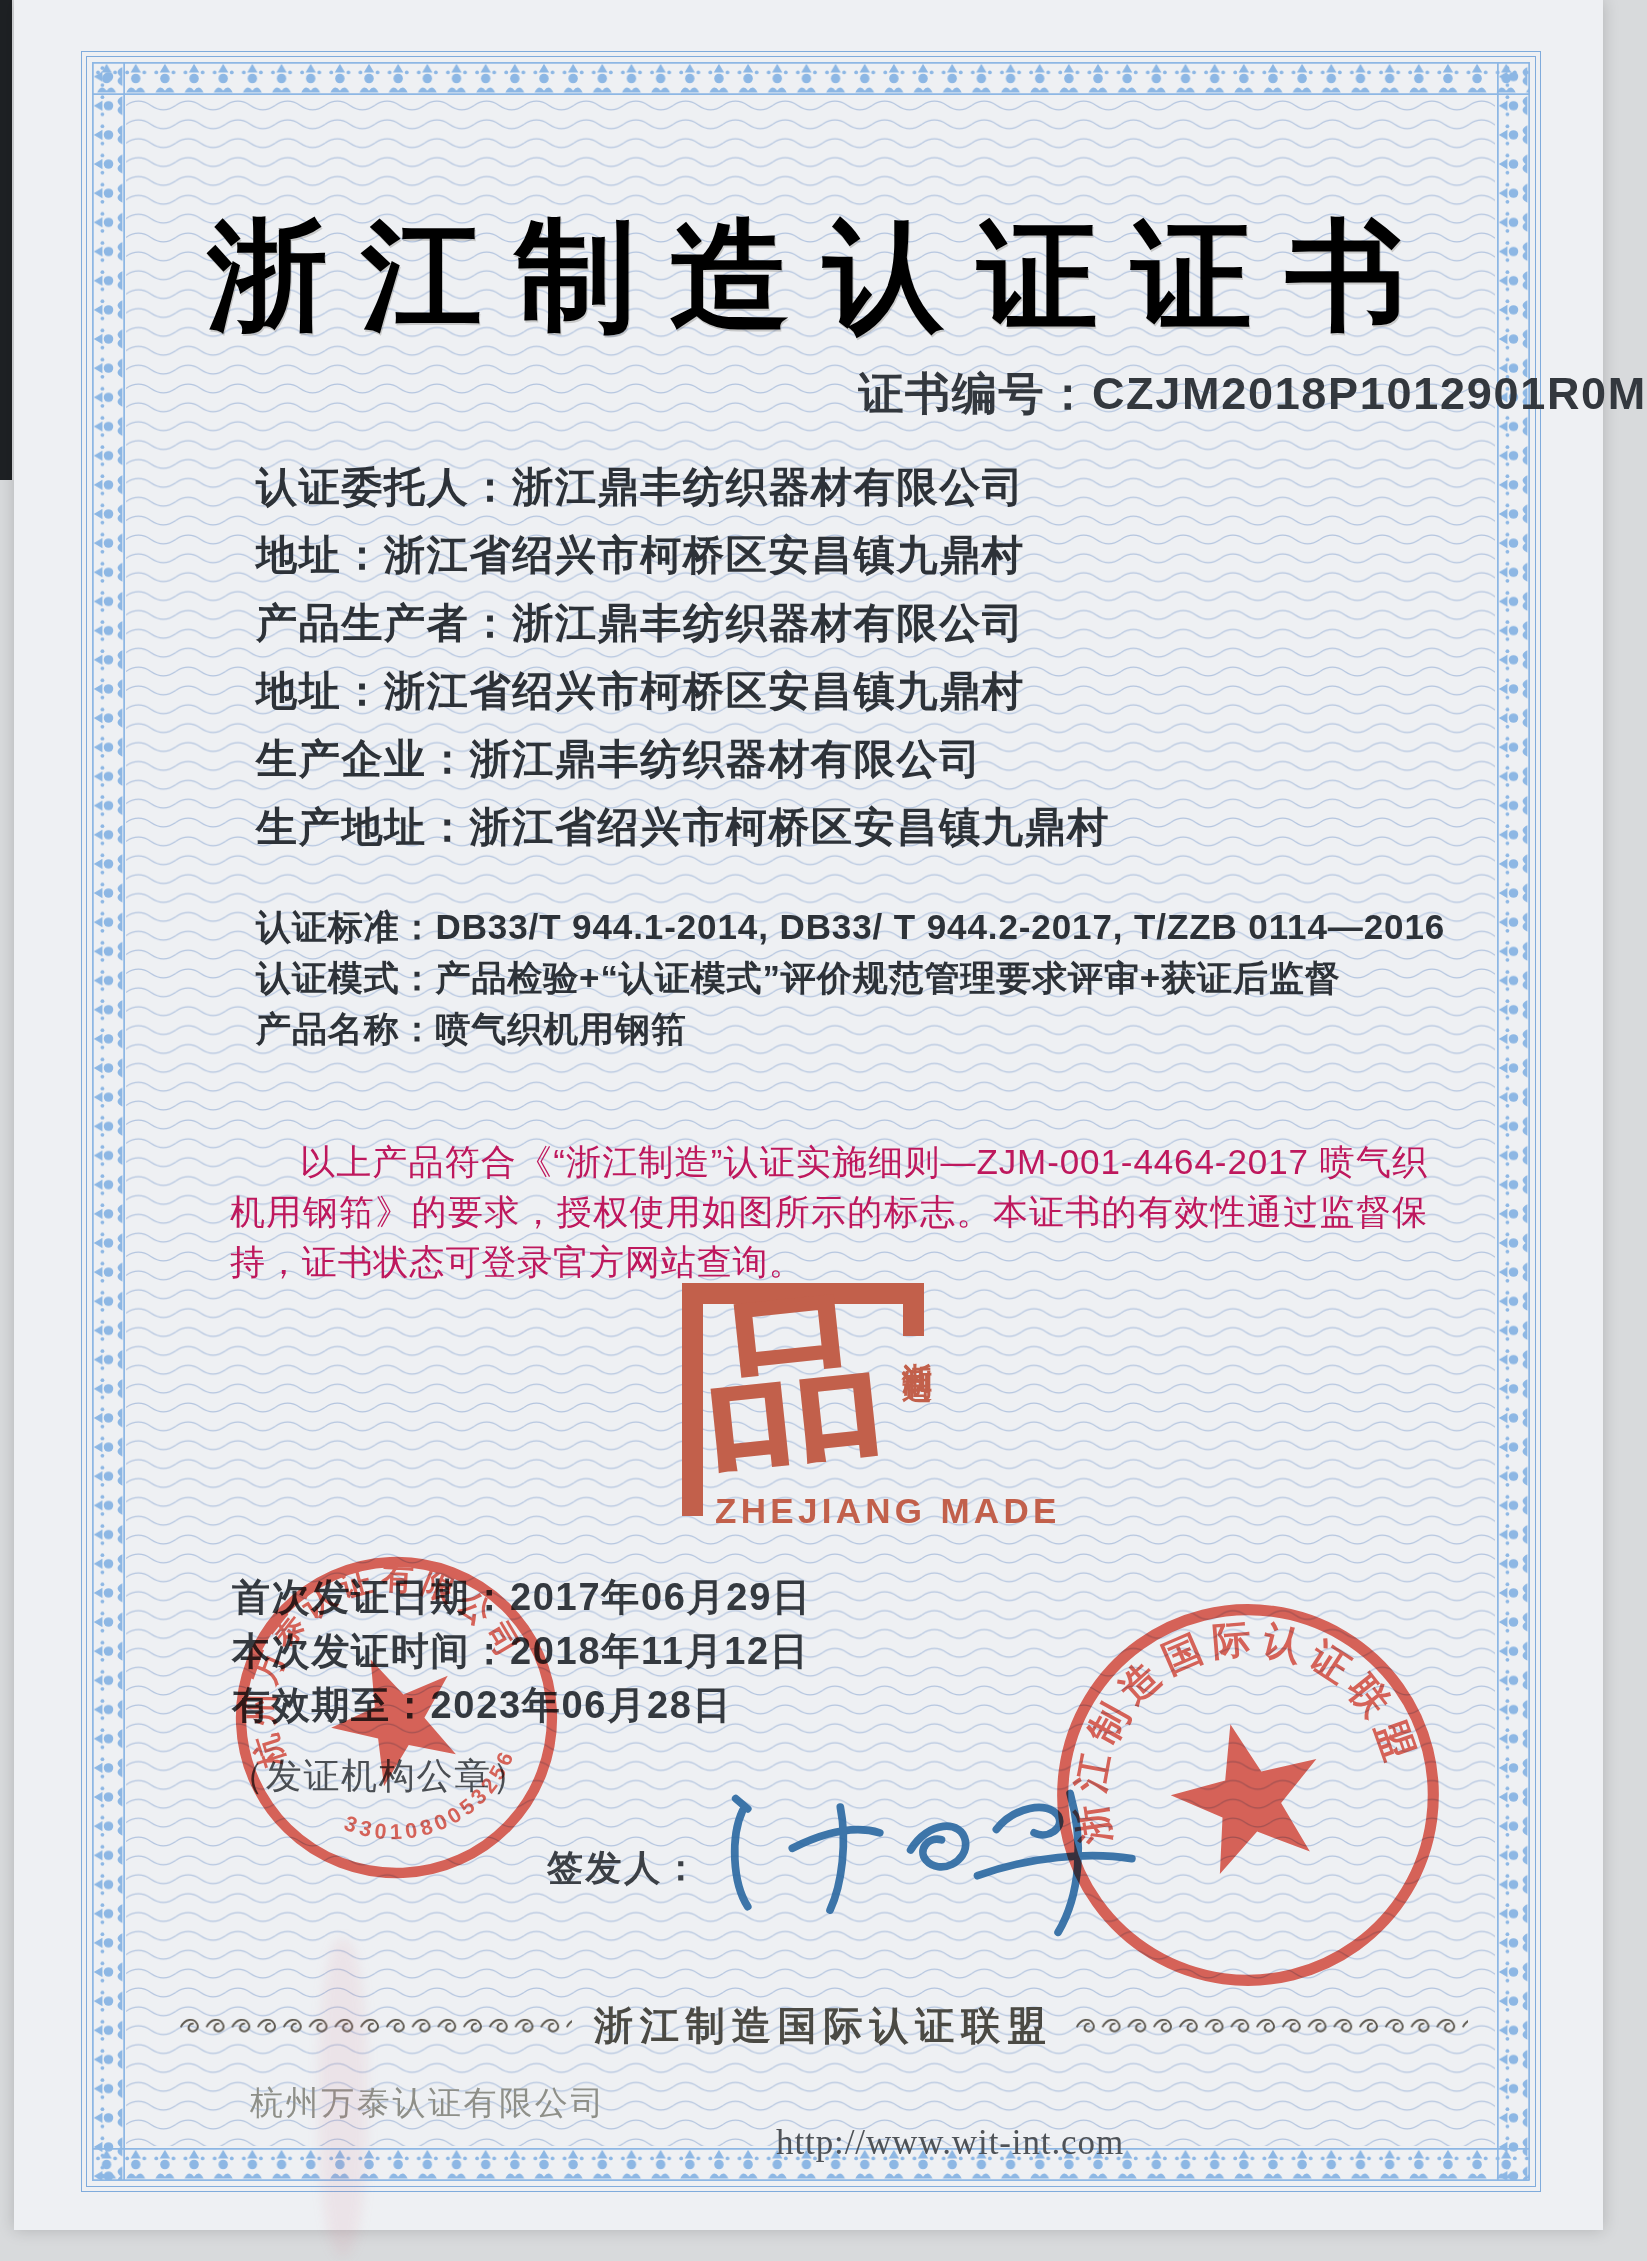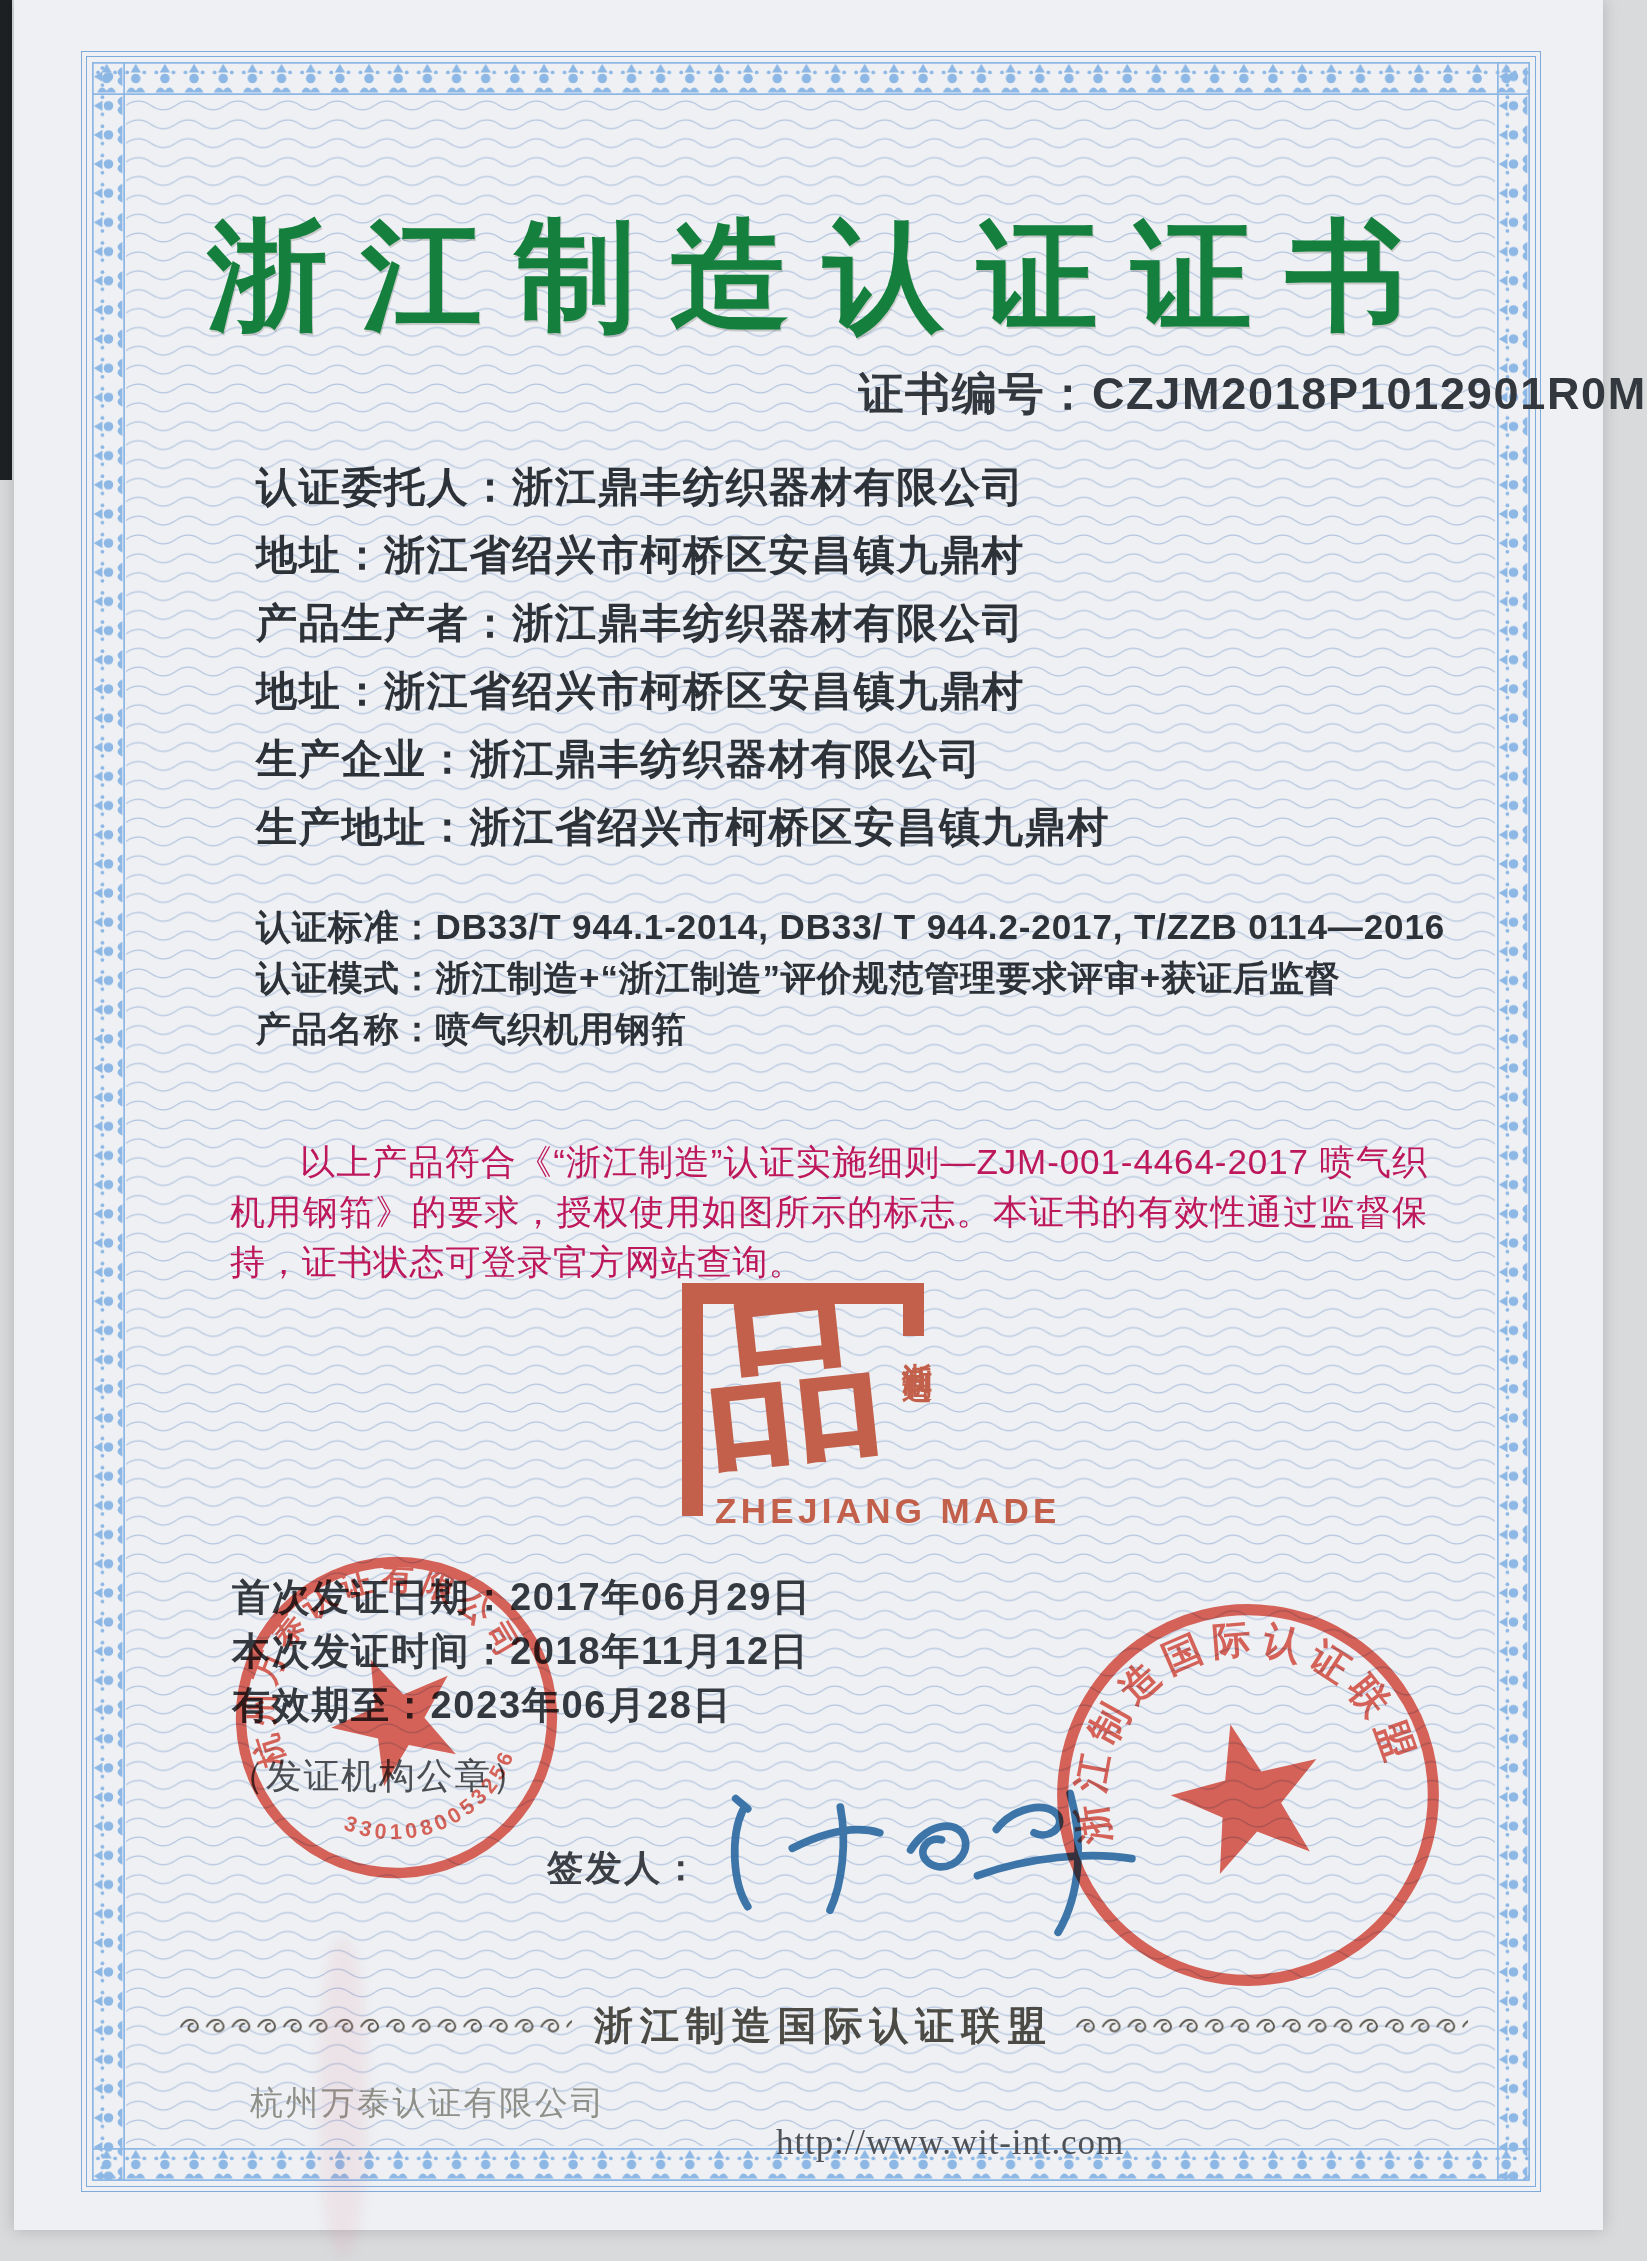--- a/index.html
+++ b/index.html
@@ -11,21 +11,21 @@
   .frame-line2{position:absolute;inset:4.3px;border:0.9px solid #7fabdc;}
   .band{position:absolute;}
   .band svg{display:block;width:100%;height:100%;}
   .band-top{left:10.3px;right:10.3px;top:10.3px;height:33px;}
   .band-bottom{left:10.3px;right:10.3px;bottom:10.3px;height:33px;}
   .band-left{left:10.3px;top:10.3px;bottom:10.3px;width:33px;}
   .band-right{right:10.3px;top:10.3px;bottom:10.3px;width:33px;}
   .waves{position:absolute;left:126px;top:96px;width:1369px;height:2050px;}
   .title{position:absolute;left:0;top:196px;width:1647px;text-align:center;
      font-family:"DejaVu Serif","Liberation Serif",serif;font-size:120px;font-weight:700;
-     letter-spacing:34px;color:#15803d;text-shadow:0.9px 1.7px 0 rgba(88,82,74,.25);white-space:nowrap;}
+     letter-spacing:34px;color:#000000;text-shadow:0.9px 1.7px 0 rgba(88,82,74,.25);white-space:nowrap;}
   .certno{position:absolute;left:0;top:364px;width:1647px;text-align:right;
      font-size:45px;font-weight:700;color:#33383e;letter-spacing:1.7px;}
   .info-block{position:absolute;left:256px;top:460px;font-family:Liberation Mono, monospace;}
   .info-block .line{font-size:41px;font-weight:700;color:#2d3238;height:68px;letter-spacing:1.7px;}
   .spec-block{position:absolute;left:256px;top:904px;}
   .spec-block .line{font-size:35px;font-weight:700;color:#2d3238;height:51px;letter-spacing:0.9px;}
   .statement{position:absolute;left:230px;top:1137px;width:1198px;font-size:35px;line-height:50px;
      color:#be185d;font-weight:500;text-indent:2em;text-align:justify;letter-spacing:0.9px;}
   .logo{position:absolute;left:682px;top:1283px;width:242px;height:249px;}
   .logo .bar{position:absolute;background:#c2604b;}
@@ -137,21 +137,21 @@
     <div class="line">认证委托人：浙江鼎丰纺织器材有限公司</div>
     <div class="line">地址：浙江省绍兴市柯桥区安昌镇九鼎村</div>
     <div class="line">产品生产者：浙江鼎丰纺织器材有限公司</div>
     <div class="line">地址：浙江省绍兴市柯桥区安昌镇九鼎村</div>
     <div class="line">生产企业：浙江鼎丰纺织器材有限公司</div>
     <div class="line">生产地址：浙江省绍兴市柯桥区安昌镇九鼎村</div>
   </div>
 
   <div class="spec-block">
     <div class="line">认证标准：DB33/T 944.1-2014, DB33/ T 944.2-2017, T/ZZB 0114—2016</div>
-    <div class="line">认证模式：浙江制造+“浙江制造”评价规范管理要求评审+获证后监督</div>
+    <div class="line">认证模式：产品检验+“认证模式”评价规范管理要求评审+获证后监督</div>
     <div class="line">产品名称：喷气织机用钢筘</div>
   </div>
 
   <div class="statement">以上产品符合《“浙江制造”认证实施细则—ZJM-001-4464-2017 喷气织机用钢筘》的要求，授权使用如图所示的标志。本证书的有效性通过监督保持，证书状态可登录官方网站查询。</div>
 
   <div class="logo">
     <div class="bar bar-top"></div>
     <div class="bar bar-left"></div>
     <div class="bar bar-stub"></div>
     <div class="glyph">品</div>

